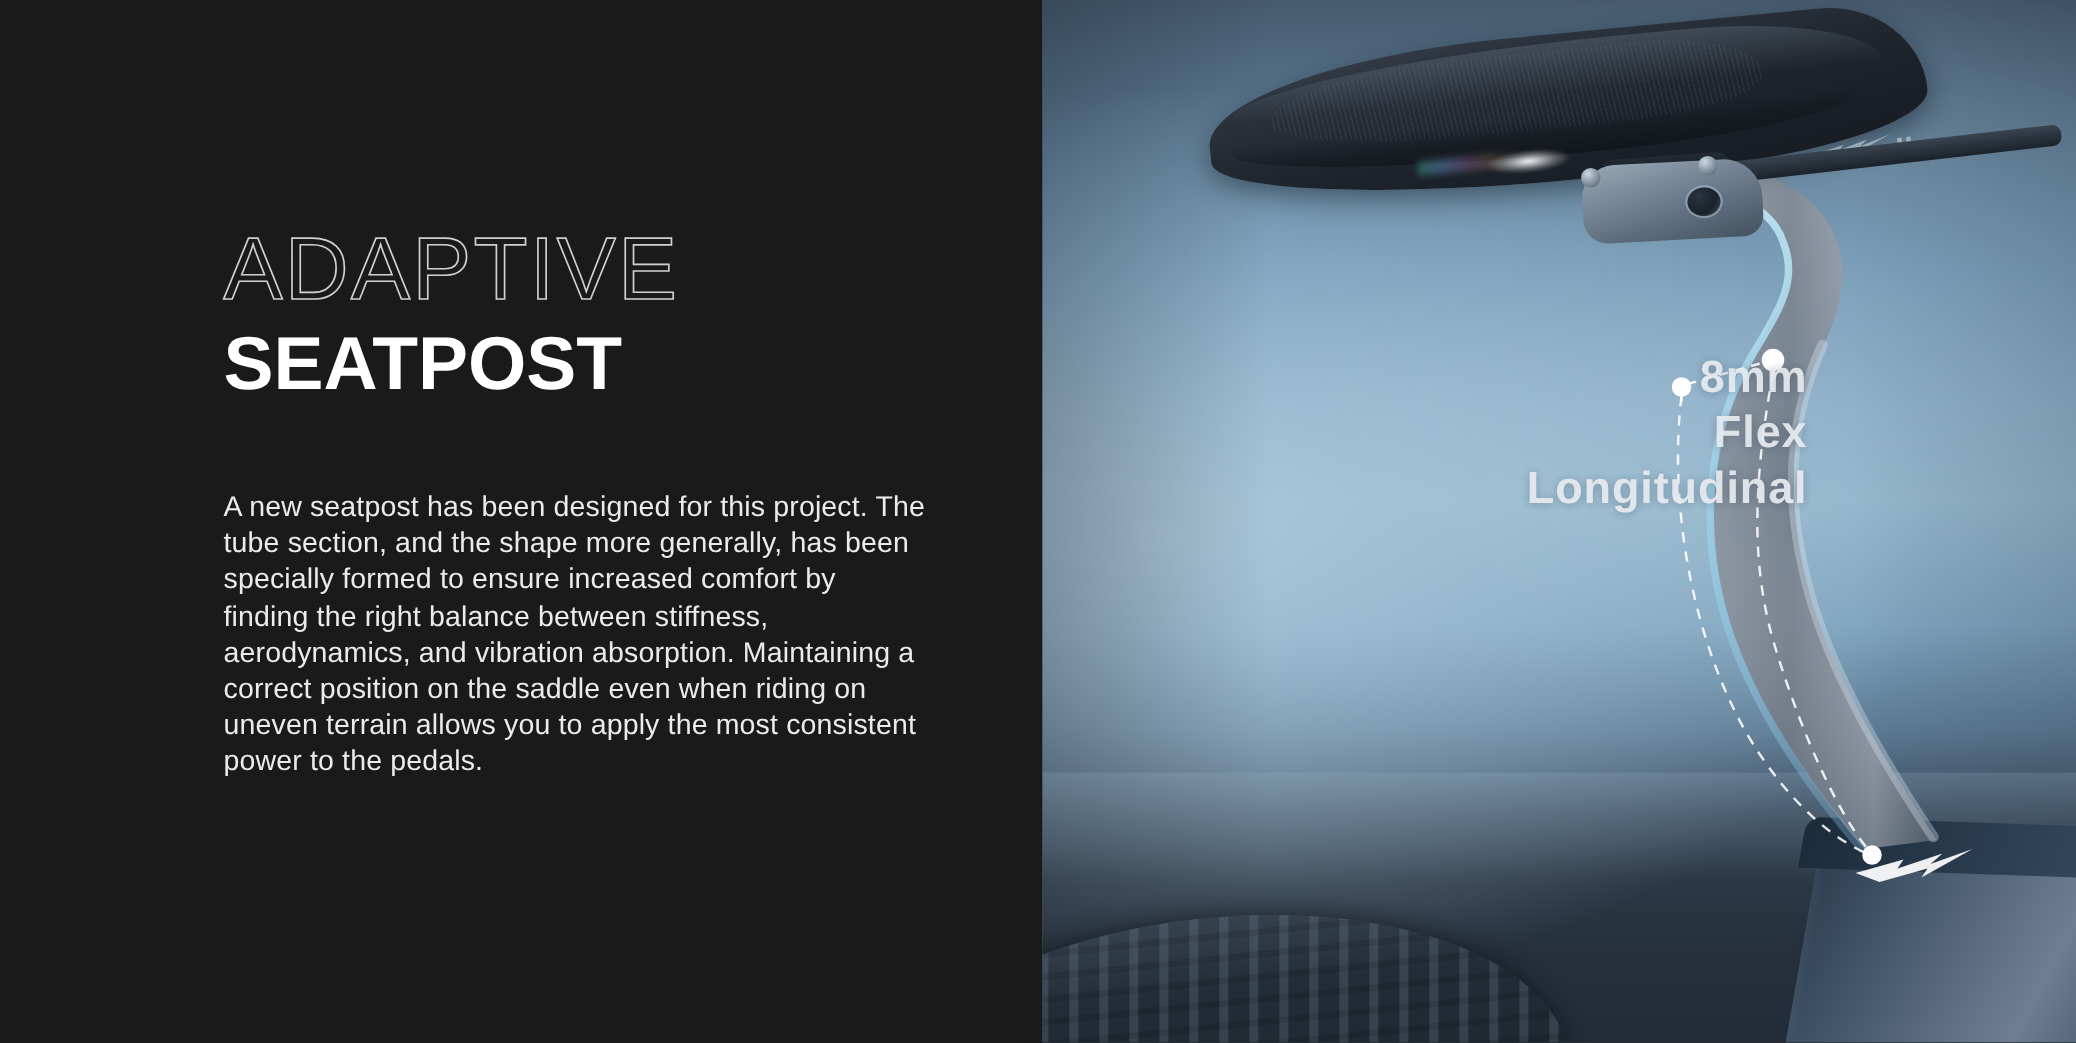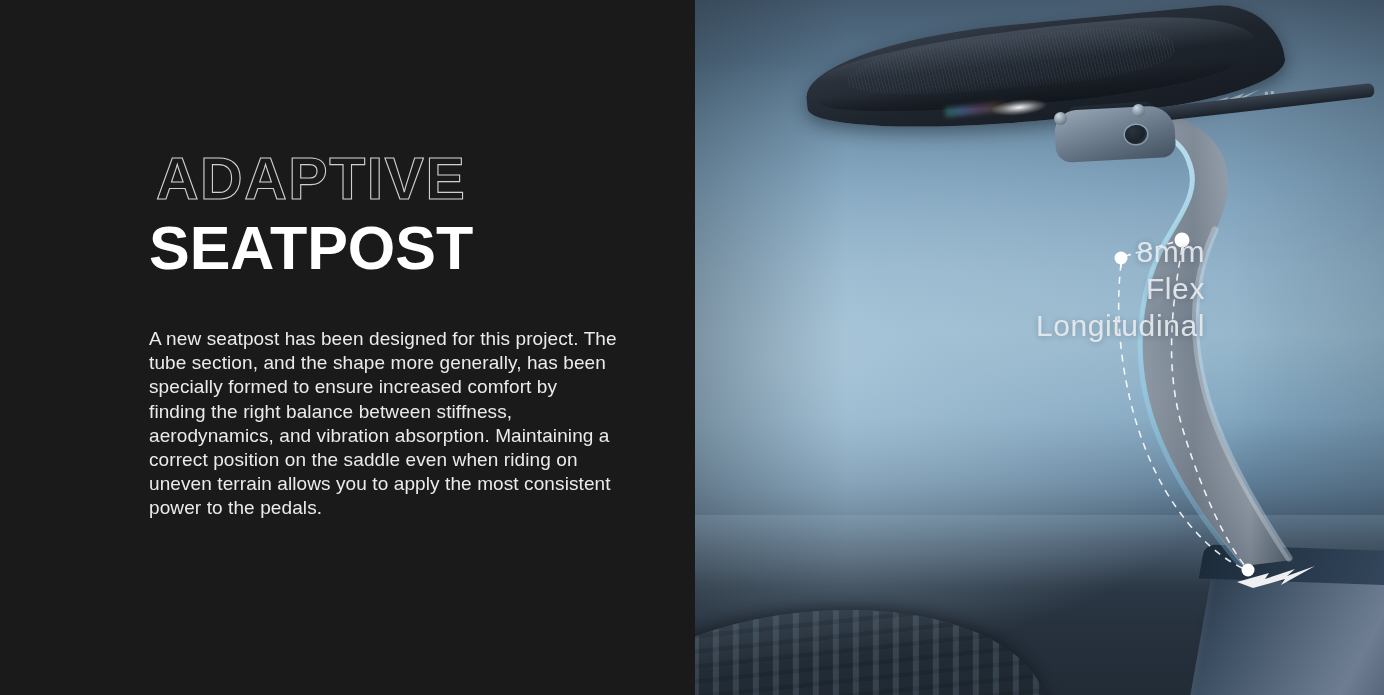--- a/index.html
+++ b/index.html
@@ -14,32 +14,31 @@
   
   .left-panel {
     position:relative;
     width:695px; height:695px;
     background:#1a1a1a;
     flex:0 0 695px;
   }
   .heading-block { position:absolute; left:149px; top:150px; }
   .title-outline {
     font-size:59px;
-    font-weight:700;
+    font-weight:400;
     letter-spacing:1.5px;
     line-height:1.0;
     color:transparent;
     -webkit-text-stroke:1.1px #cfcfcf;
     text-stroke:1.1px #cfcfcf;
     display:block;
     white-space:nowrap;
-    text-align:center;
   }
   .title-solid {
-    font-size:61px;
+    font-size:50px;
     font-weight:700;
     letter-spacing:0px;
     line-height:1.05;
     color:#ffffff;
     display:block;
     margin-top:7px;
     white-space:nowrap;
   }
   .body-copy {
     position:absolute;
@@ -245,21 +244,21 @@
 
   
   .annotation {
     position:absolute;
     left:150px; top:233px;
     width:360px;
     text-align:right;
     color:#e6eaee;
     font-size:30px;
     line-height:37px;
-    font-weight:400;
+    font-weight:700;
     letter-spacing:0.6px;
     text-shadow:0 1px 6px rgba(40,60,80,0.35);
     opacity:0.93;
   }
   .annotation .ln { display:block; }
 </style>
 </head>
 <body>
 
 <div class="page">

